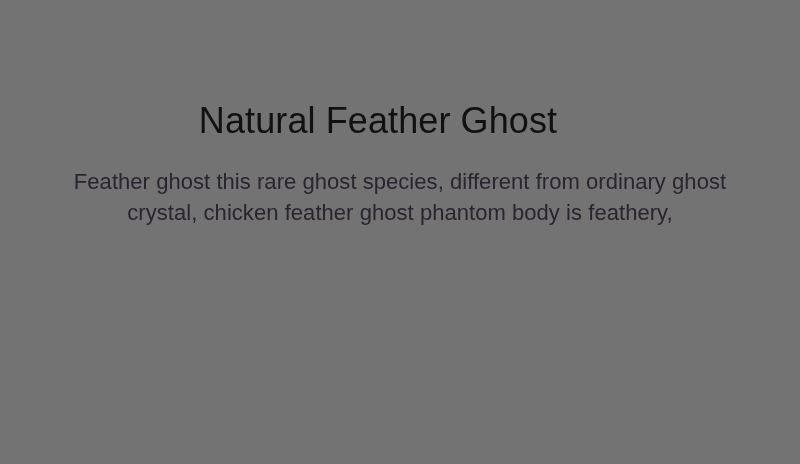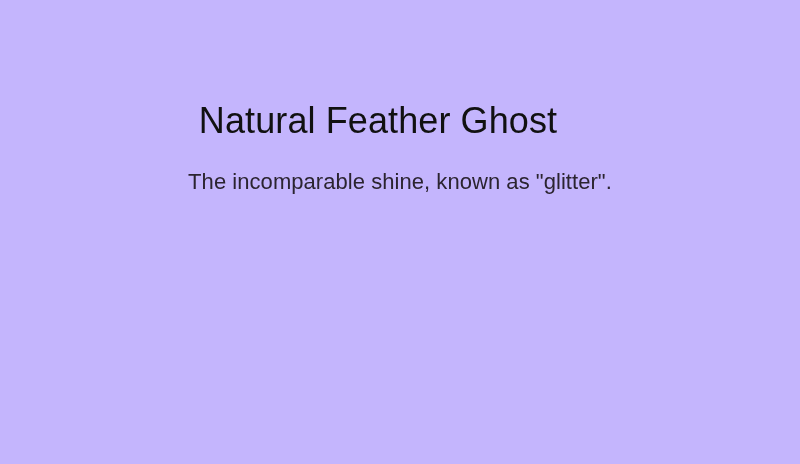--- a/index.html
+++ b/index.html
@@ -10,21 +10,21 @@
     width: 800px;
     height: 464px;
     background: #ffffff;
     font-family: "Liberation Sans", sans-serif;
     overflow: hidden;
   }
   .slide {
     position: relative;
     width: 800px;
     height: 464px;
-    background: #c4b5fd;
+    background: #737373;
     box-sizing: border-box;
   }
   .slide-title {
     position: absolute;
     top: 74px;
     left: 0;
     width: 800px;
     text-align: center;
     font-size: 36px;
     font-weight: 400;
@@ -55,16 +55,16 @@
   }
 </style>
 </head>
 <body>
 
 <div class="slide">
 
   <h1 class="slide-title">Natural Feather Ghost</h1>
 
   <div class="body-block">
-    <p class="para">The incomparable shine, known as "glitter".</p>
+    <p class="para">Feather ghost this rare ghost species, different from ordinary ghost crystal, chicken feather ghost phantom body is feathery,</p>
   </div>
 
 </div>
 
 </body></html>

